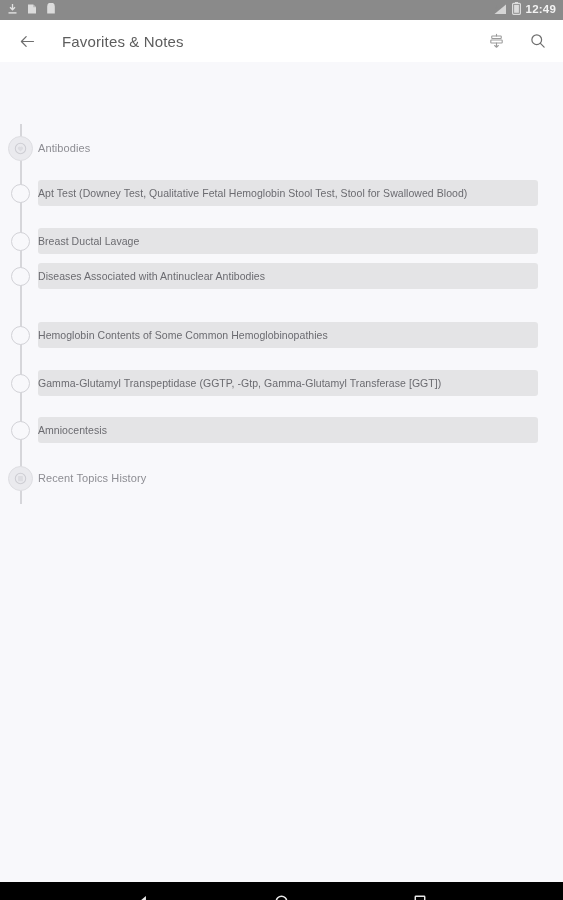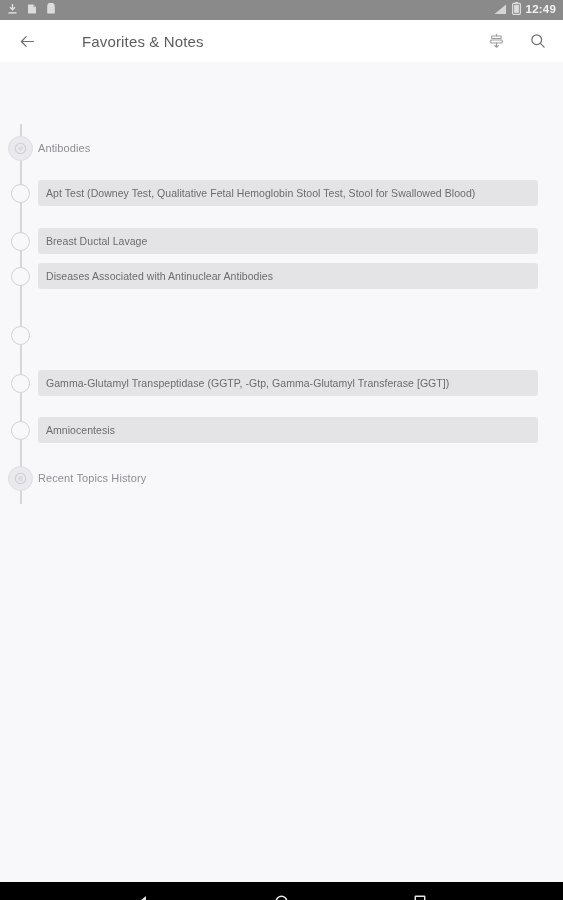--- a/index.html
+++ b/index.html
@@ -54,21 +54,21 @@
     background: #ffffff;
     display: flex;
     align-items: center;
     padding: 0 14px 0 16px;
     box-sizing: border-box;
     position: relative;
   }
   .appbar-title {
     font-size: 15px;
     color: #5d5d5d;
-    margin-left: 44px;
+    margin-left: 24px;
     letter-spacing: 0.15px;
     white-space: nowrap;
     text-align: right;
   }
   .appbar-actions {
     margin-left: auto;
     display: flex;
     align-items: center;
     gap: 20px;
   }
@@ -140,21 +140,21 @@
   .card {
     position: absolute;
     left: 38px;
     width: 500px;
     height: 26px;
     background: #e4e4e6;
     border-radius: 3px;
     display: flex;
     align-items: center;
     box-sizing: border-box;
-    padding: 0 8px;
+    padding: 0 0;
     cursor: pointer;
   }
   .card-text {
     font-size: 10.5px;
     color: #6b6b70;
     letter-spacing: 0.05px;
     white-space: nowrap;
     overflow: hidden;
     text-overflow: ellipsis;
   }
@@ -272,20 +272,23 @@
 
   <div class="node" style="top:201px">
     <div class="bullet"></div>
     <div class="card">
       <span class="card-text">Diseases Associated with Antinuclear Antibodies</span>
     </div>
   </div>
 
   <div class="node" style="top:260px">
     <div class="bullet"></div>
+    <div class="card">
+      <span class="card-text">Hemoglobin Contents of Some Common Hemoglobinopathies</span>
+    </div>
   </div>
 
   <div class="node" style="top:308px">
     <div class="bullet"></div>
     <div class="card">
       <span class="card-text">Gamma-Glutamyl Transpeptidase (GGTP, -Gtp, Gamma-Glutamyl Transferase [GGT])</span>
     </div>
   </div>
 
   <div class="node" style="top:355px">

